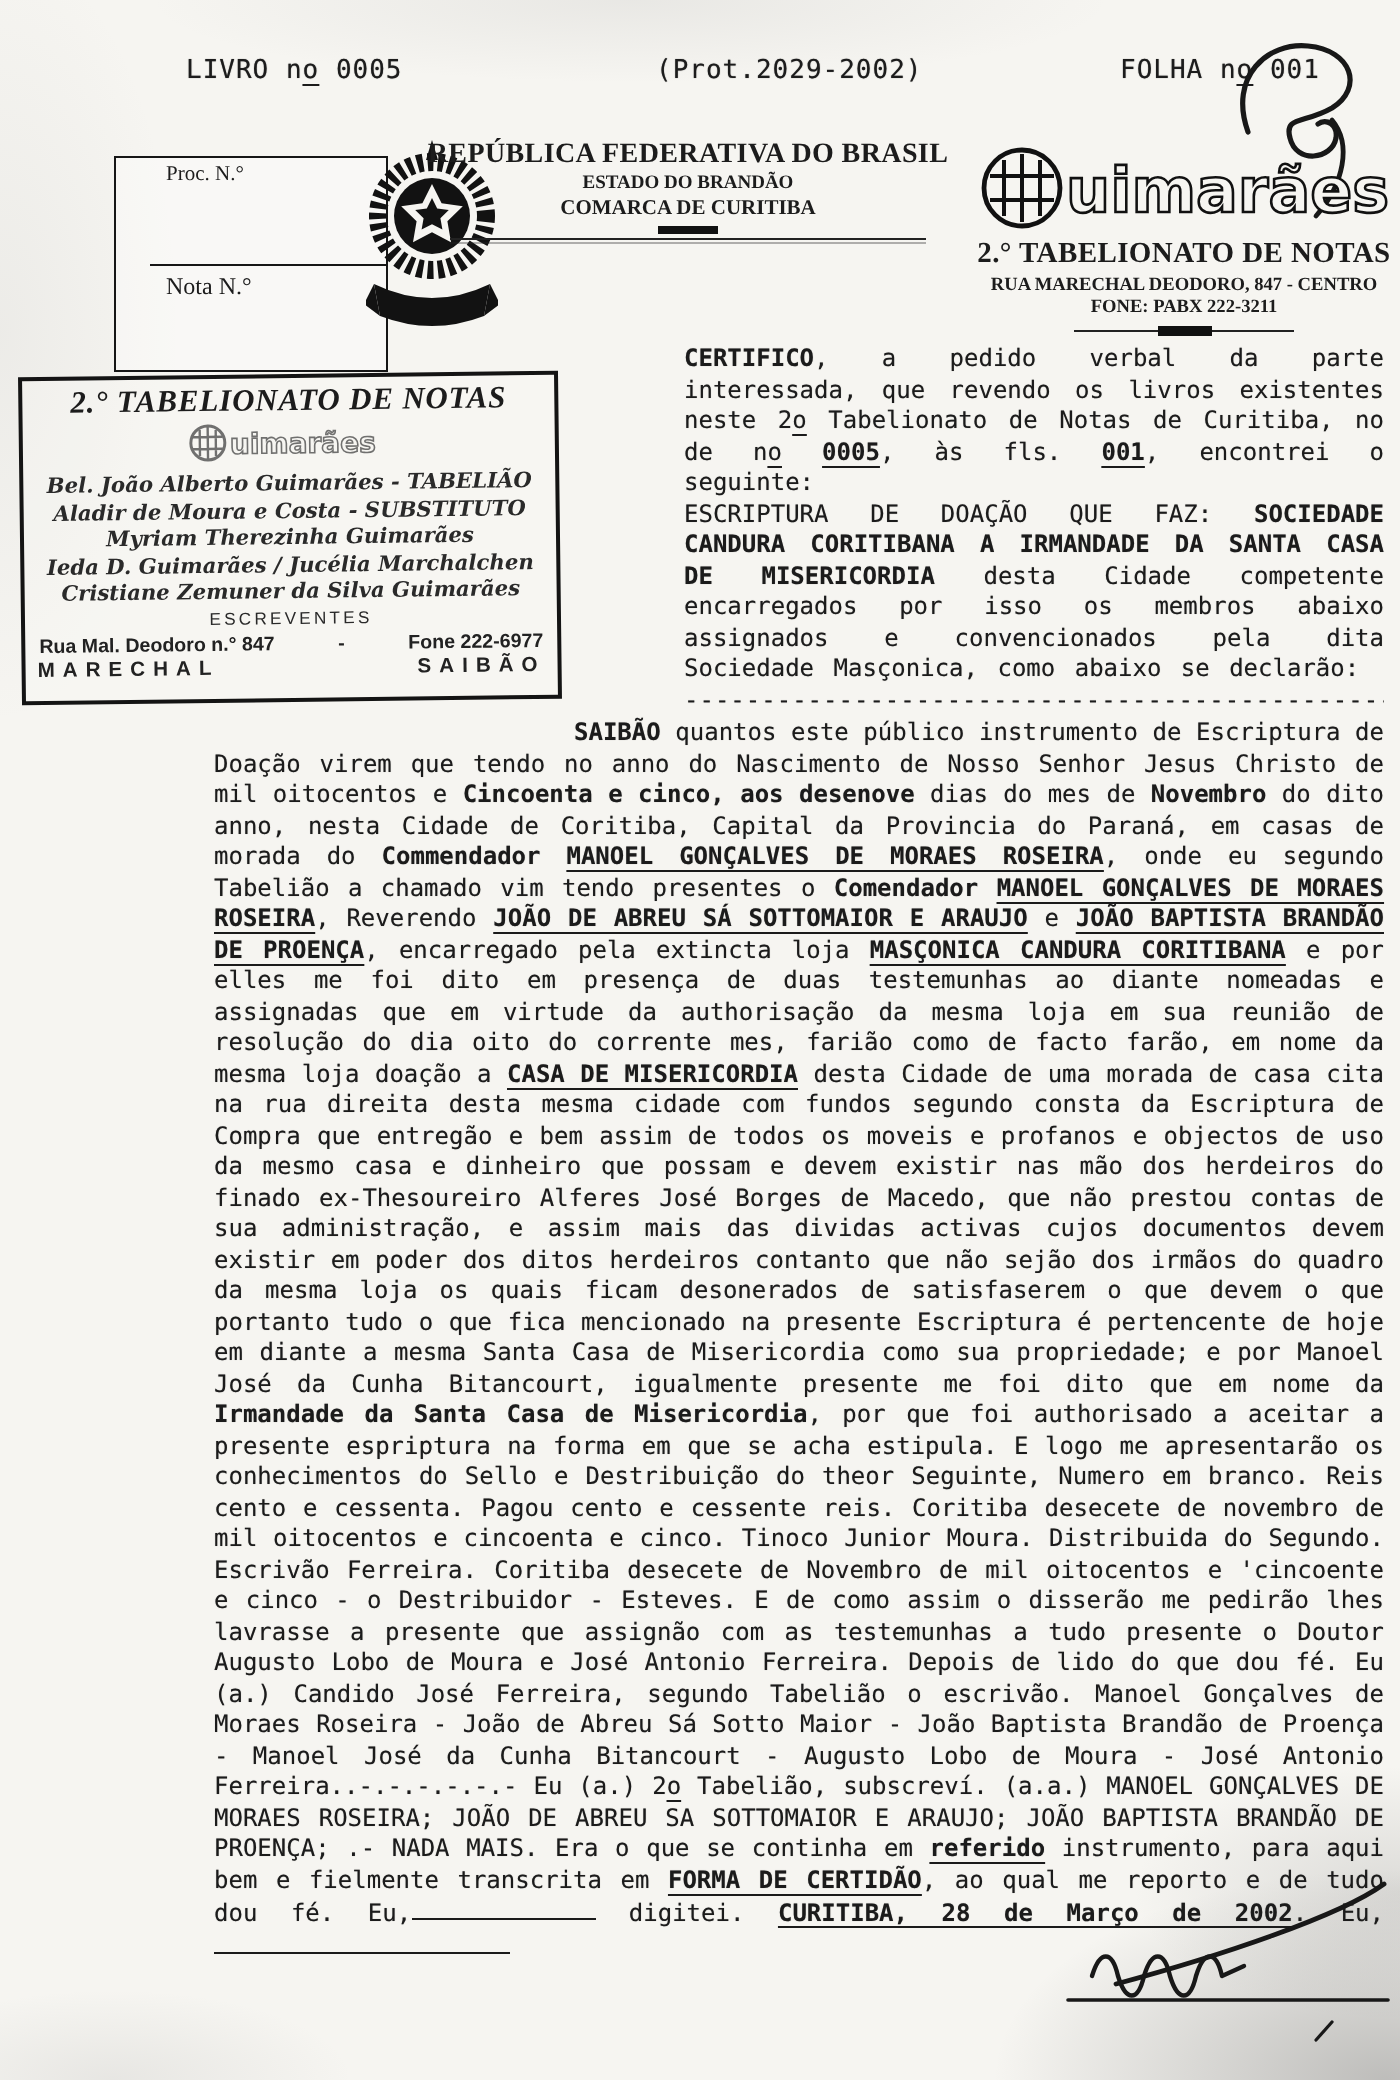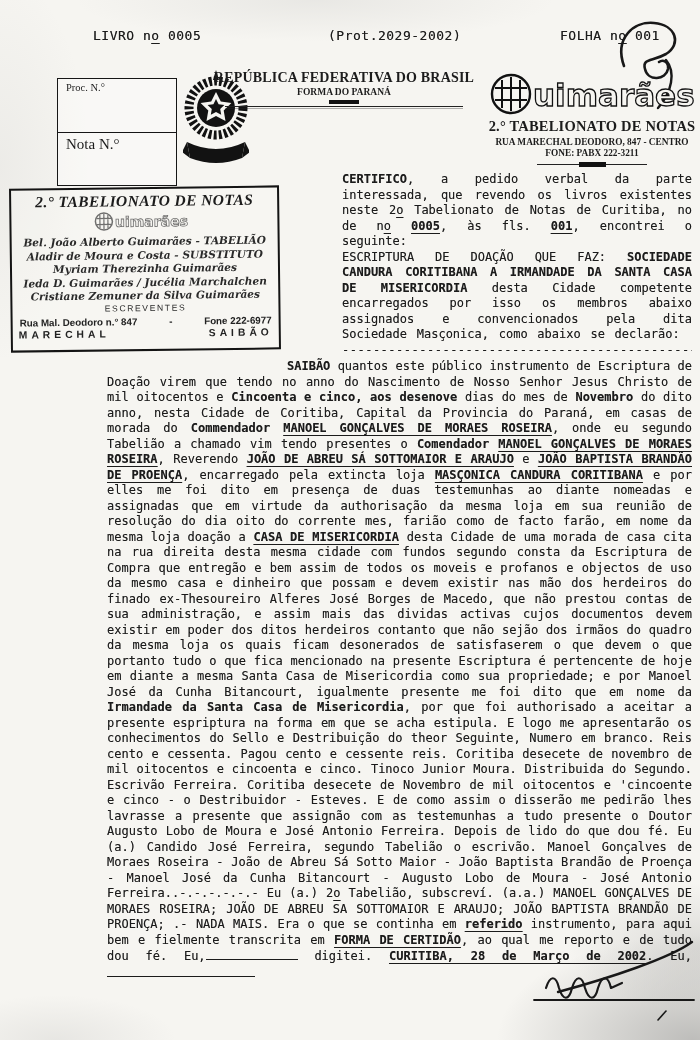--- a/index.html
+++ b/index.html
@@ -16,23 +16,23 @@
     text-decoration:underline;
   }
   .mono{font-family:"DejaVu Sans Mono","Liberation Mono",monospace;}
   .serif{font-family:"Liberation Serif",serif;}
   .abs{position:absolute;}
   .nowrap{white-space:nowrap;}
 
   
   .topbar{font-size:13px;letter-spacing:.5px;text-shadow:0 0 .5px rgba(20,20,20,.6);}
   
-  .procbox{left:57px;top:78px;width:118px;height:106px;border:1.6px solid #161616;background:rgba(255,255,255,.35);}
+  .procbox{left:57px;top:78px;width:118px;height:106px;border:1.6px solid #161616;background:rgba(255,255,255,.35);padding-left:17px;}
   .proccell{height:50px;border-bottom:1.6px solid #161616;padding:3px 0 0 8px;font-size:10.5px;font-family:"Liberation Serif",serif;}
-  .proccell2{padding:3px 0 0 8px;font-size:15px;font-family:"Liberation Serif",serif;}
+  .proccell2{padding:3px 0 0 8px;font-size:12px;font-family:"Liberation Serif",serif;}
   .centerhead{left:196px;top:70px;width:296px;text-align:center;}
   .republic{font-weight:bold;font-size:14px;letter-spacing:.2px;}
   .estado{font-weight:bold;font-size:9.5px;margin-top:1px;}
   .comarca{font-weight:bold;font-size:10.5px;margin-top:2px;}
   .bar1{width:30px;height:3.5px;background:#111;margin:3px auto 2px auto;}
   .tabeliao{font-weight:bold;font-size:11px;letter-spacing:5px;padding-left:5px;}
   .notary{font-family:"DejaVu Serif",serif;font-style:italic;font-weight:bold;font-size:18px;margin-top:2px;}
   .uline{width:238px;height:1.6px;background:#222;margin:1px auto 3px auto;box-shadow:0 2px 0 rgba(40,40,40,.35);}
   .cpf{font-weight:bold;font-size:8.5px;letter-spacing:.6px;}
   .righthead{left:486px;top:70px;width:212px;text-align:center;}
@@ -92,21 +92,22 @@
       <path d="M33,4 l3,10 -6,0 z" stroke="none"></path>
       <path d="M33,26 l4.8,9.6 10.6,1.5 -7.7,7.5 1.8,10.5 -9.5,-5 -9.5,5 1.8,-10.5 -7.7,-7.5 10.6,-1.5 z" fill="#f6f5f1" stroke="none"></path>
       <path d="M33,33 l2.6,5.2 5.8,.8 -4.2,4.1 1,5.7 -5.2,-2.7 -5.2,2.7 1,-5.7 -4.2,-4.1 5.8,-.8 z" stroke="none"></path>
       <path d="M4,76 Q33,90 62,76 L59,92 Q33,102 7,92 Z" stroke="none"></path>
       <path d="M4,76 L-1,86 7,92 Z M62,76 L67,86 59,92 Z" stroke="none"></path>
     </g>
   </svg>
 
   <div class="abs centerhead serif">
     <div class="republic">REPÚBLICA FEDERATIVA DO BRASIL</div>
-    <div class="estado">FORMA DO PARANÁ</div>
+    <div class="estado">ESTADO DO BRANDÃO</div>
+    <div class="comarca">COMARCA DE CURITIBA</div>
     <div class="bar1"></div>
     <div class="uline"></div>
   </div>
 
   <div class="abs righthead serif">
     <svg width="206" height="46" viewBox="0 0 206 46">
       <g fill="none" stroke="#111" stroke-width="2.4">
         <circle cx="22" cy="24" r="19"></circle>
         <path d="M13,10 v28 M22,7 v34 M31,10 v28 M6,18 h32 M6,30 h32" stroke-width="2"></path>
       </g>

